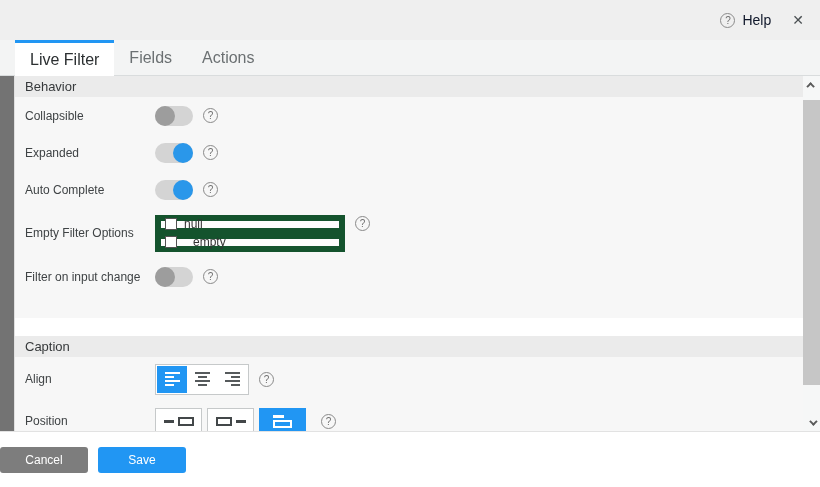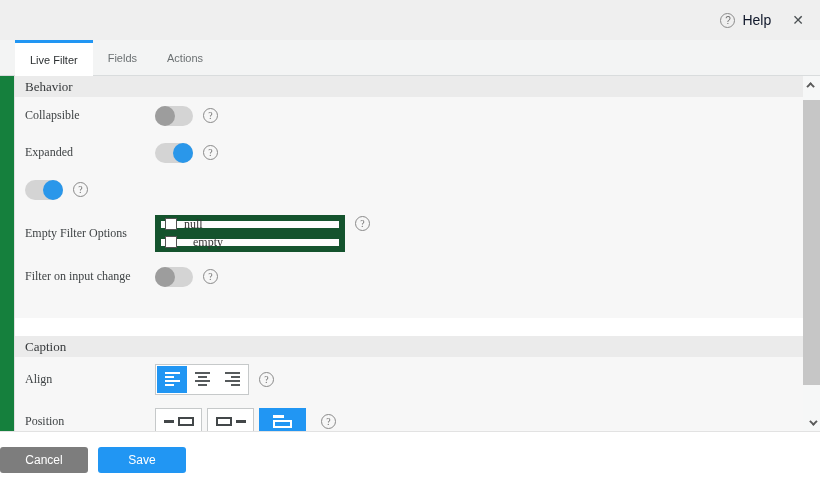--- a/index.html
+++ b/index.html
@@ -12,25 +12,25 @@
   .hdr-title { font-size:15px; color:#323639; }
   .hdr-right { margin-left:auto; display:flex; align-items:center; gap:7px; }
   .q-icon { width:15px; height:15px; border:1px solid #8a8a8a; border-radius:50%; color:#6f6f6f;
             font-size:10px; line-height:13px; text-align:center; display:inline-block; flex:0 0 auto; }
   .help-label { font-size:14px; color:#0f172a; }
   .close-icon { font-size:14px; color:#4a4f52; margin-left:14px; cursor:pointer; }
 
   
   .tabbar { height:36px; background:#f3f4f4; display:flex; align-items:stretch; padding-left:15px;
             border-bottom:1px solid #d9dcdd; position:relative; }
-  .tab { padding:0 15px; display:flex; align-items:center; font-size:11px; color:#6b7072; cursor:pointer; }
+  .tab { padding:0 15px; display:flex; align-items:center; font-size:16px; color:#6b7072; cursor:pointer; }
   .tab.active { background:#fff; border-top:3px solid #2196f3; color:#2b2f31; margin-bottom:-1px; }
 
   
-  .content { height:355px; position:relative; background:#15803d;font-family:Liberation Serif, serif; }
+  .content { height:355px; position:relative; background:#737373; }
   .pane { position:absolute; left:14px; right:17px; top:0; bottom:0; border-left:1px solid #e0e0e0; overflow:hidden; }
   .sec-hdr { height:21px; background:#ebebeb; display:flex; align-items:center; padding-left:10px;
              font-size:13px; color:#36393b; }
   .sec-body { background:#f7f7f7; }
   .sec-body.behavior { padding-bottom:23px; }
   .sec-gap { height:18px; background:#fff; }
   .row { display:flex; align-items:center; padding-left:10px; }
   .row-toggle { height:37px; }
   .row-label { width:130px; font-size:12px; color:#3f4345; flex:0 0 auto; }
   .row .q-icon { margin-left:10px; }
@@ -128,20 +128,21 @@
 
         <div class="row row-toggle">
           <span class="row-label">Expanded</span>
           <span class="toggle on">
               <span class="knob"></span>
             </span>
           <span class="q-icon">?</span>
         </div>
 
         <div class="row row-toggle">
+          <span class="row-label">Auto Complete</span>
           <span class="toggle on">
               <span class="knob"></span>
             </span>
           <span class="q-icon">?</span>
         </div>
 
         <div class="row row-options">
           <span class="row-label">Empty Filter Options</span>
           <div class="optlist">
             <div class="optrow">

